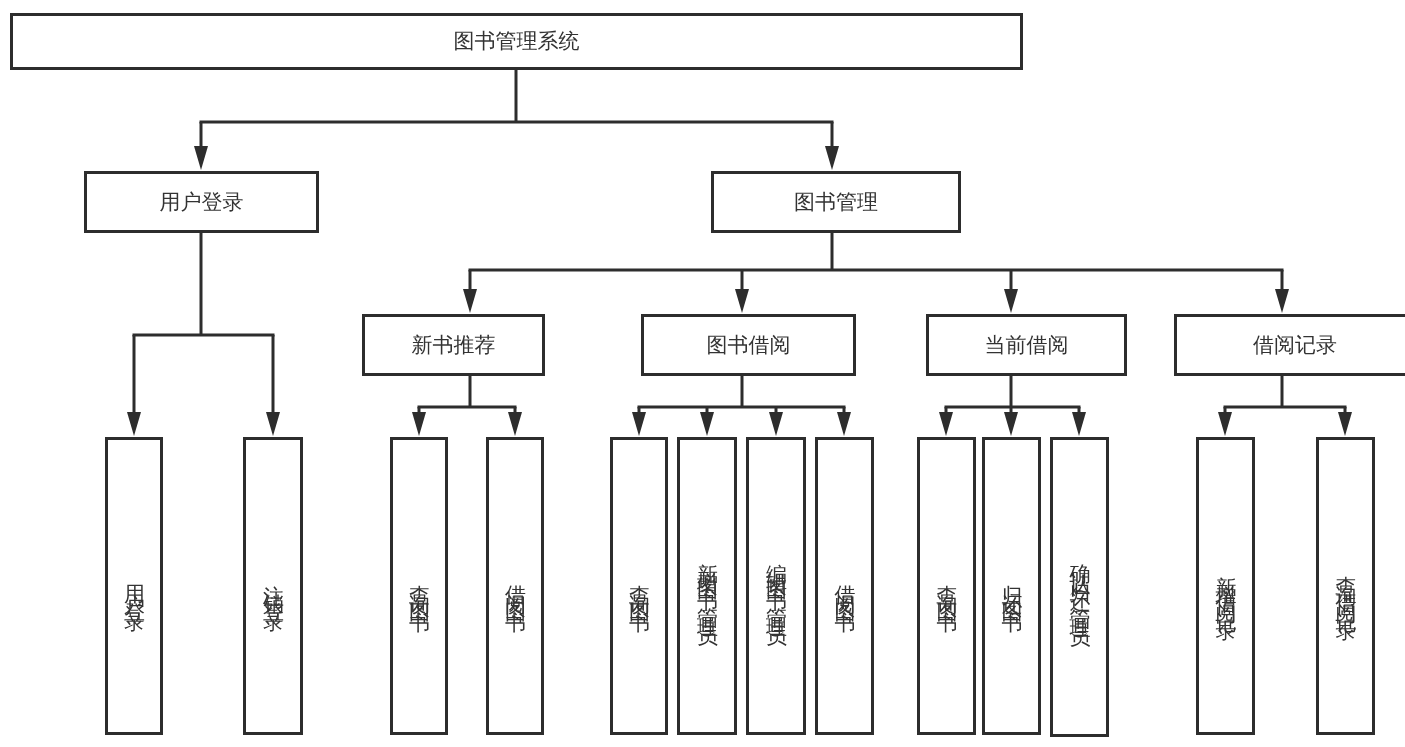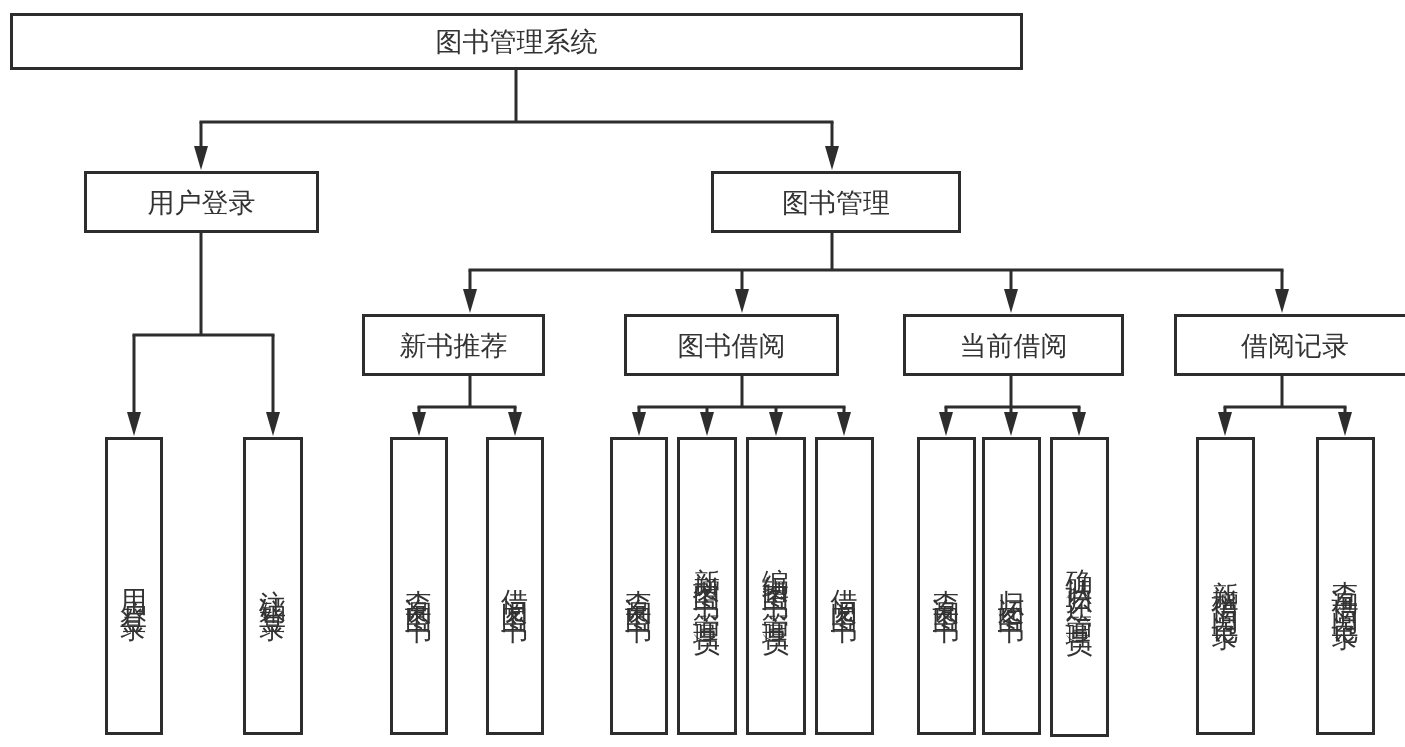--- a/index.html
+++ b/index.html
@@ -19,21 +19,21 @@
   }
   .node {
     position: absolute;
     box-sizing: border-box;
     background: #ffffff;
     border: 3px solid #2d2d2d;
     display: flex;
     align-items: center;
     justify-content: center;
     color: #333333;
-    font-size: 27px;
+    font-size: 21px;
     line-height: 1;
     z-index: 2;
     white-space: nowrap;
   }
   .node.v span {
     writing-mode: vertical-rl;
     text-orientation: mixed;
     letter-spacing: 9px;
     line-height: 1;
   }
@@ -132,24 +132,24 @@
   <div class="node" style="left:84px;top:171px;width:235px;height:62px">
     <span>用户登录</span>
   </div>
   <div class="node" style="left:711px;top:171px;width:250px;height:62px">
     <span>图书管理</span>
   </div>
 
   <div class="node" style="left:362px;top:314px;width:183px;height:62px">
     <span>新书推荐</span>
   </div>
-  <div class="node" style="left:624px;top:314px;width:215px;height:62px">
+  <div class="node" style="left:641px;top:314px;width:215px;height:62px">
     <span>图书借阅</span>
   </div>
-  <div class="node" style="left:903px;top:314px;width:221px;height:62px">
+  <div class="node" style="left:926px;top:314px;width:201px;height:62px">
     <span>当前借阅</span>
   </div>
   <div class="node" style="left:1174px;top:314px;width:242px;height:62px">
     <span>借阅记录</span>
   </div>
 
   <div class="node v" style="left:105px;top:437px;width:58px;height:298px">
     <span>用户登录</span>
   </div>
   <div class="node v" style="left:243px;top:437px;width:60px;height:298px">

